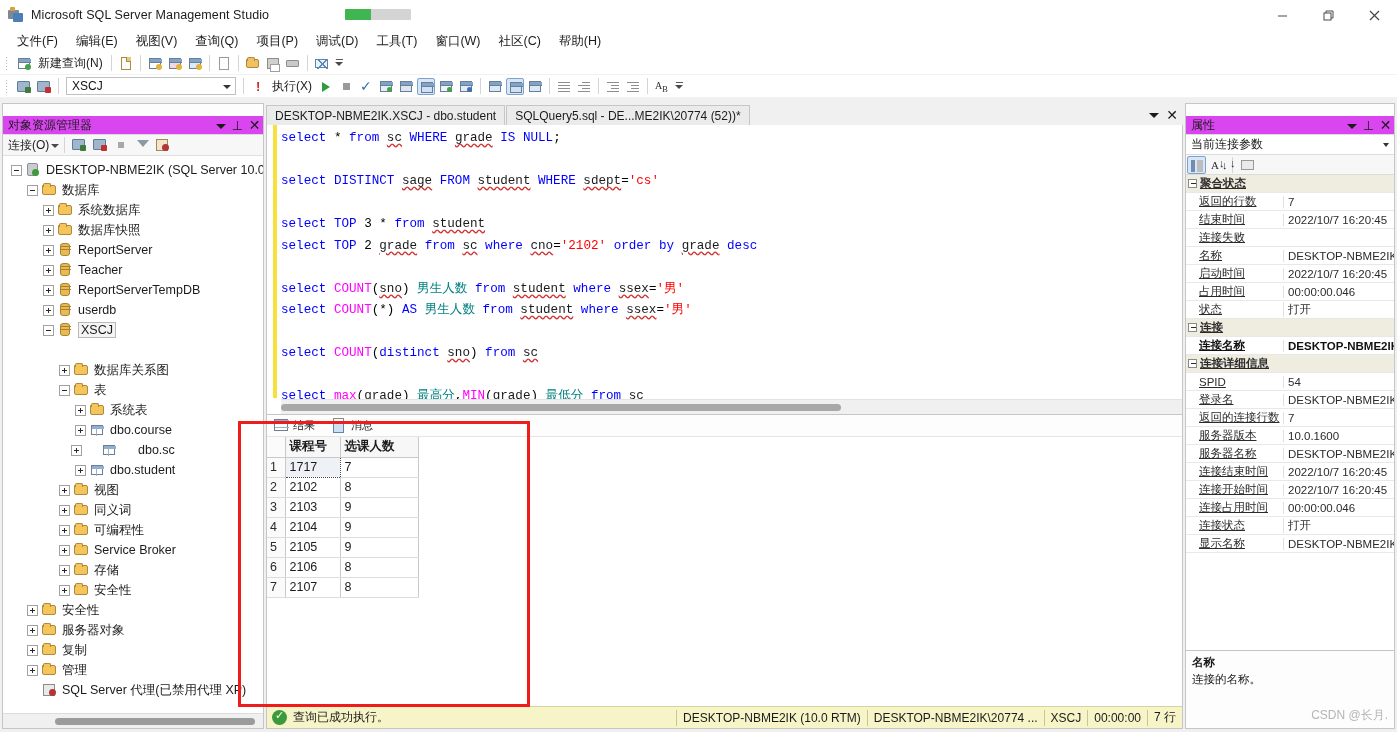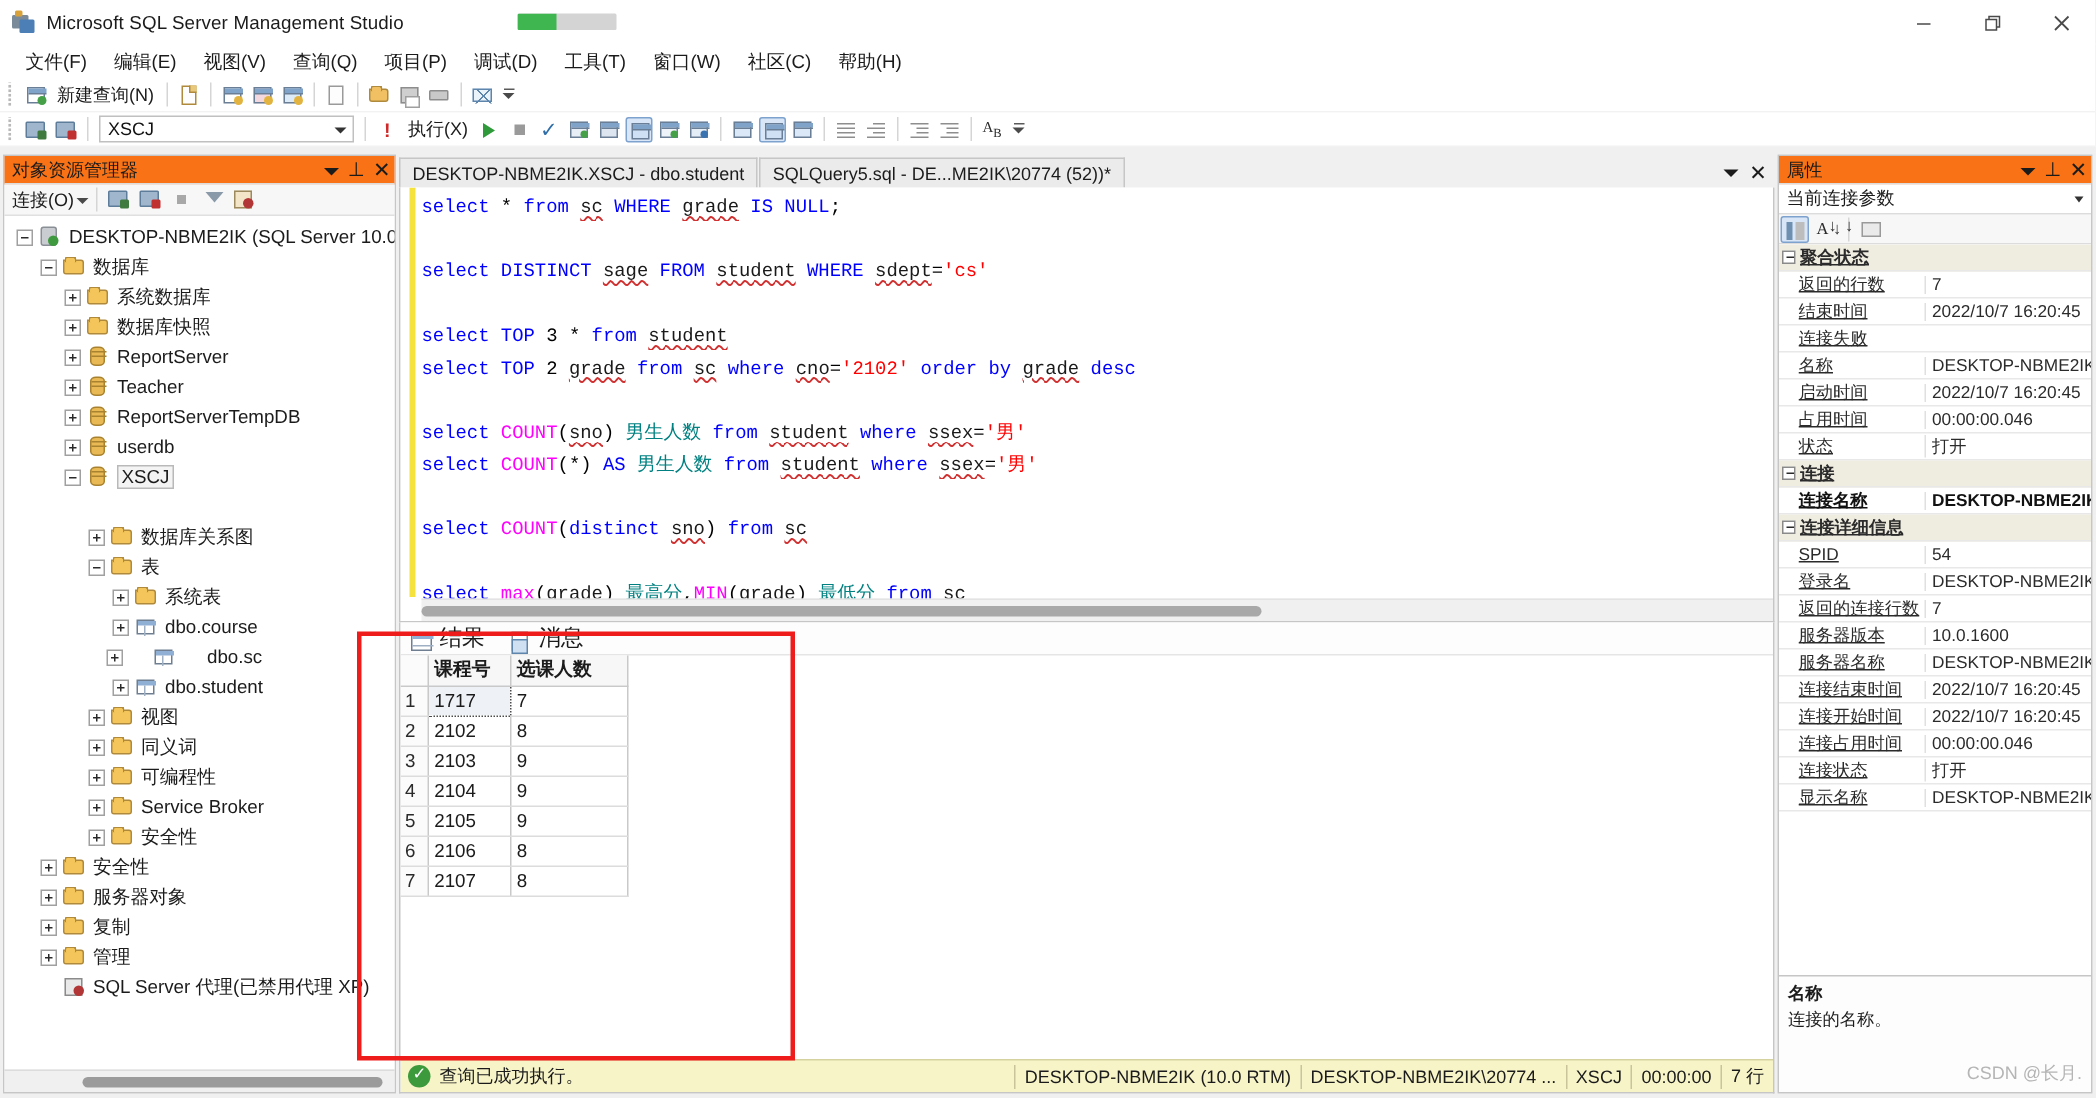--- a/index.html
+++ b/index.html
@@ -87,22 +87,22 @@
   #dbcombo span{font-size:12px;padding-left:5px;color:#111;}
   #dbcombo .arr{position:absolute;right:4px;top:7px;border-left:4px solid transparent;border-right:4px solid transparent;border-top:4px solid #333;}
   
   #workspace{position:absolute;left:0;top:100px;right:0;bottom:0;}
   
   #obj-explorer{
     position:absolute;left:2px;top:3px;width:262px;bottom:3px;
     background:#fdfdfd;border:1px solid #c6c6c6;display:flex;flex-direction:column;
   }
   .panel-head{
-    height:19px;background:#f97316;display:flex;align-items:center;
-    border-bottom:1px solid #dcdcdc;flex:none;
+    height:19px;background:#d946ef;display:flex;align-items:center;
+    border-bottom:1px solid #dcdcdc;flex:none;margin-top:12px;
   }
   .panel-title{font-size:12px;padding-left:5px;color:#1b1b1b;flex:1;white-space:nowrap;}
   .ph-btn{width:17px;height:17px;position:relative;}
   .ph-caret:after{content:"";position:absolute;left:4px;top:7px;border-left:5px solid transparent;border-right:5px solid transparent;border-top:5px solid #1b1b1b;}
   .ph-pin{display:flex;align-items:center;justify-content:center;font-size:13px;color:#1b1b1b;font-family:"DejaVu Sans",sans-serif;}
   .ph-x{display:flex;align-items:center;justify-content:center;font-size:14px;color:#1b1b1b;font-family:"Liberation Sans",sans-serif;}
   .panel-tb{height:21px;background:#f7f7f7;display:flex;align-items:center;border-bottom:1px solid #e0e0e0;flex:none;}
   .panel-tb .lbl{font-size:12px;padding-left:5px;color:#1b1b1b;}
   .oe-ico{width:19px;height:18px;position:relative;flex:none;margin:0 1px;}
   .g-conn{position:absolute;left:2px;top:3px;width:13px;height:11px;background:#9fb6cd;border:1px solid #5e7d9b;border-radius:1px;}
@@ -168,21 +168,21 @@
   .str{color:#ff0000;}
   .num{color:#000000;}
   .pl{color:#000000;}
   .cn{color:#008080;}
   .sq{text-decoration:underline;text-decoration-style:wavy;text-decoration-color:#d03030;text-underline-offset:2px;}
   #code-hscroll{position:absolute;left:14px;right:0;bottom:0;height:15px;background:#f0f0f0;border-top:1px solid #e3e3e3;}
   #code-hscroll .thumb{position:absolute;left:0;top:4px;width:560px;height:7px;background:#a8a8a8;border-radius:4px;}
   
   #results-pane{flex:1;background:#fff;border:1px solid #c6c6c6;border-top:none;position:relative;overflow:hidden;}
   #res-tabs{height:22px;display:flex;align-items:center;background:#fdfdfd;border-bottom:1px solid #e5e5e5;}
-  .rtab{display:flex;align-items:flex-end;padding:0 10px 0 6px;font-size:15px;color:#1b1b1b;}
+  .rtab{display:flex;align-items:flex-start;padding:0 10px 0 6px;font-size:11px;color:#1b1b1b;}
   .rtab .ri{width:16px;height:14px;position:relative;margin-right:4px;}
   .ri-grid{position:absolute;left:1px;top:1px;width:14px;height:12px;background:#fff;border:1px solid #6f7f91;}
   .ri-grid:before{content:"";position:absolute;left:0;top:0;width:14px;height:3px;background:#8fb0d4;}
   .ri-grid:after{content:"";position:absolute;left:0;top:7px;width:14px;height:1px;background:#9fb0c4;}
   .ri-msg{position:absolute;left:2px;top:0px;width:11px;height:13px;background:#fff;border:1px solid #8a8a8a;}
   .ri-msg:after{content:"";position:absolute;left:-1px;top:4px;width:9px;height:8px;background:#cfe0f2;border:1px solid #5e86ad;}
   #grid{position:absolute;left:0;top:22px;}
   #grid table{border-collapse:collapse;}
   #grid th, #grid td{
     font-size:12.5px;font-family:"Liberation Sans",sans-serif;color:#1b1b1b;
@@ -595,20 +595,27 @@
             <div class="tf"></div>
           </div>
           <div class="tlabel">可编程性</div>
         </div>
         <div class="tnode" style="padding-left: 56px;">
           <div class="exp plus"></div>
           <div class="ticon">
             <div class="tf"></div>
           </div>
           <div class="tlabel">Service Broker</div>
+        </div>
+        <div class="tnode" style="padding-left: 56px;">
+          <div class="exp plus"></div>
+          <div class="ticon">
+            <div class="tf"></div>
+          </div>
+          <div class="tlabel">存储</div>
         </div>
         <div class="tnode" style="padding-left: 56px;">
           <div class="exp plus"></div>
           <div class="ticon">
             <div class="tf"></div>
           </div>
           <div class="tlabel">安全性</div>
         </div>
         <div class="tnode" style="padding-left: 24px;">
           <div class="exp plus"></div>

